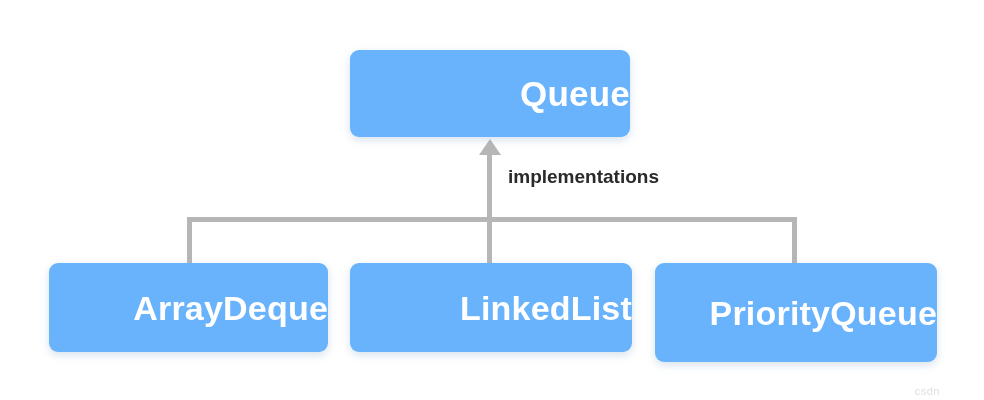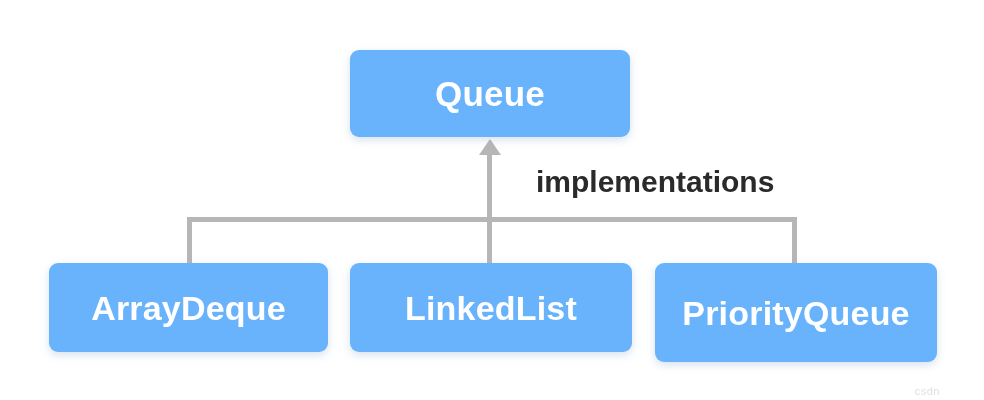--- a/index.html
+++ b/index.html
@@ -17,21 +17,21 @@
     background: #ffffff;
     overflow: hidden;
   }
   .node {
     position: absolute;
     background: #69b3fc;
     border-radius: 9px;
     box-shadow: 0 3px 9px rgba(120, 160, 200, 0.30);
     display: flex;
     align-items: center;
-    justify-content: center;
+    justify-content: flex-end;
     box-sizing: border-box;
     z-index: 3;
   }
   .node-label {
     color: #ffffff;
     font-family: "Liberation Sans", sans-serif;
     font-weight: 700;
     letter-spacing: 0.2px;
     white-space: nowrap;
     line-height: 1;
@@ -103,26 +103,26 @@
   }
   #branch-right {
     left: 792px;
     top: 217px;
     width: 5px;
     height: 48px;
   }
 
   #edge-label {
     position: absolute;
-    left: 536px;
+    left: 508px;
     top: 167px;
     color: #2a2a2a;
     font-family: "Liberation Sans", sans-serif;
     font-weight: 700;
-    font-size: 30px;
+    font-size: 19px;
     line-height: 1;
     white-space: nowrap;
     z-index: 4;
   }
 
   #watermark {
     position: absolute;
     right: 44px;
     bottom: 8px;
     color: #d2d2d2;

